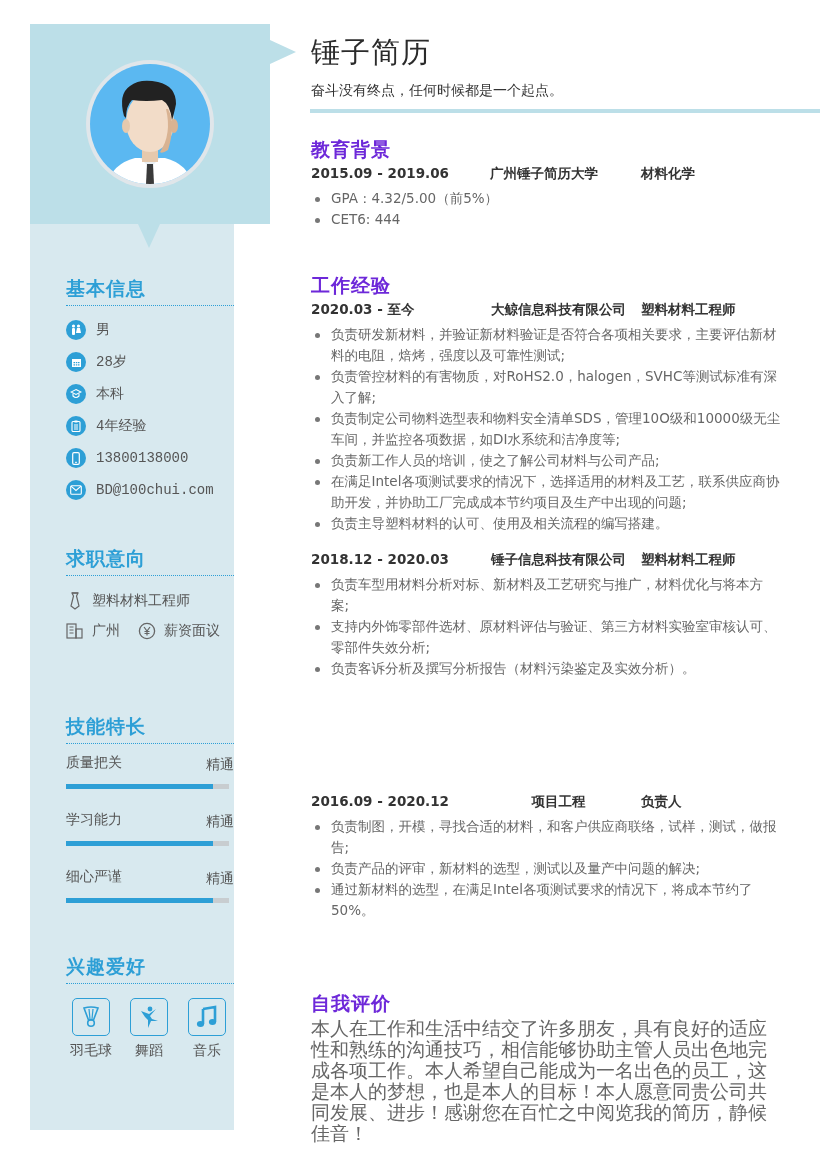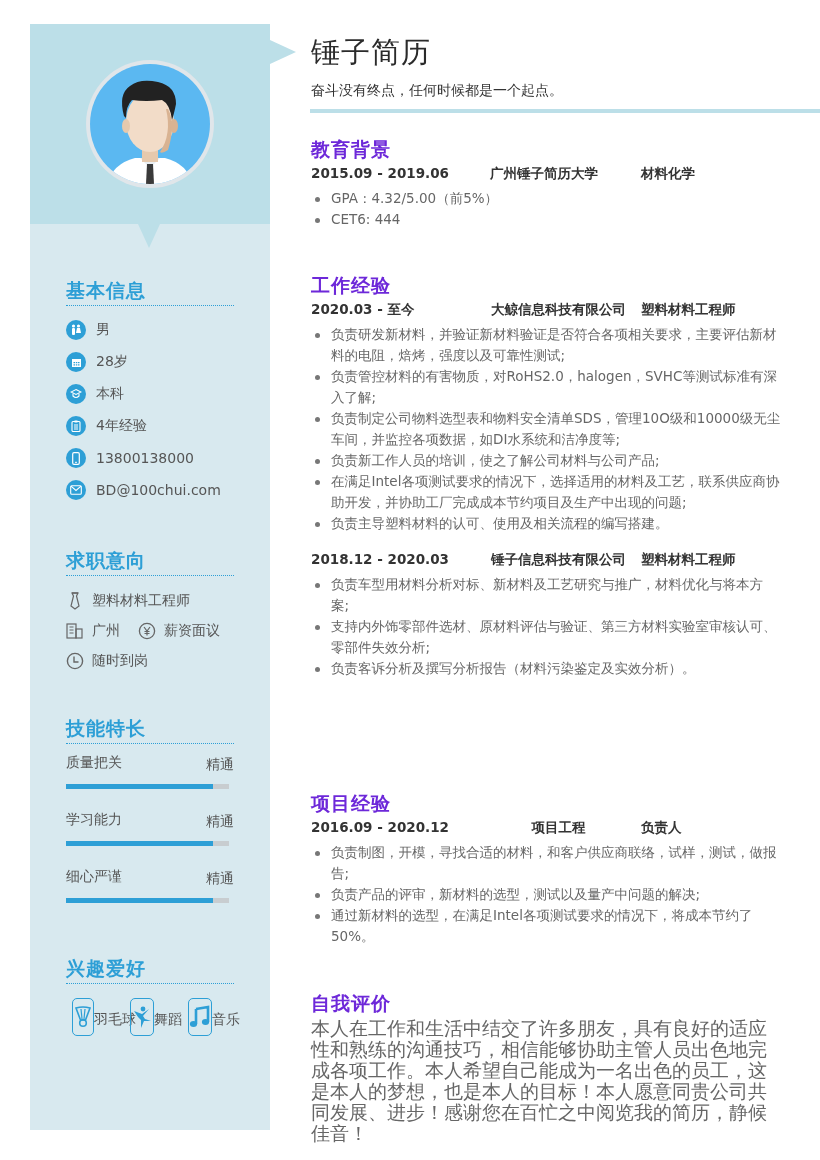--- a/index.html
+++ b/index.html
@@ -1,20 +1,20 @@
 <!DOCTYPE html>
 <html><head>
 <meta charset="utf-8">
 <style>
   * { box-sizing: border-box; margin: 0; padding: 0; }
   html, body { width: 820px; height: 1160px; background: #ffffff; overflow: hidden; }
   body { position: relative; font-family: "DejaVu Sans", "Liberation Sans", sans-serif; color: #555; }
 
   
-  .sidebar { position: absolute; left: 30px; top: 24px; width: 240px; height: 1106px; background: #d8e9ef; }
+  .sidebar { position: absolute; left: 30px; top: 24px; width: 204px; height: 1106px; background: #d8e9ef; font-family: Liberation Mono, monospace; }
   .sidebar-top { position: absolute; left: 0; top: 0; width: 240px; height: 200px; background: #bcdfe8; }
   .sidebar-top-pointer { position: absolute; left: 108px; top: 200px; width: 0; height: 0;
     border-left: 11px solid transparent; border-right: 11px solid transparent; border-top: 24px solid #bcdfe8; }
   .side-pointer { position: absolute; left: 270px; top: 40px; width: 0; height: 0;
     border-top: 12px solid transparent; border-bottom: 12px solid transparent; border-left: 26px solid #bcdfe8; }
 
   .avatar { position: absolute; left: 56px; top: 36px; width: 128px; height: 128px; border-radius: 50%;
     background: #e0e6ea; padding: 4px; }
   .avatar-inner { width: 120px; height: 120px; border-radius: 50%; background: #5bb8f1; overflow: hidden; position: relative; }
   .avatar svg { position: absolute; left: 0; top: 0; }
@@ -33,21 +33,21 @@
   .intent-icon { width: 18px; height: 18px; margin-right: 8px; display: flex; align-items: center; justify-content: center; flex: none; }
   .intent-gap { width: 18px; }
 
   .skill { margin-top: 12px; }
   .skill-head { display: flex; justify-content: space-between; font-size: 14px; color: #555; height: 22px; }
   .skill-level { padding-top: 2px; }
   .skill-bar { margin-top: 8px; width: 163px; height: 5px; background: #c8cdd0; position: relative; }
   .skill-fill { position: absolute; left: 0; top: 0; height: 5px; background: #2d9fd6; }
 
   .hobbies { display: flex; margin-top: 14px; gap: 20px; padding-left: 6px; }
-  .hobby { width: 38px; display: flex; flex-direction: row; align-items: center; }
+  .hobby { width: 38px; display: flex; flex-direction: column; align-items: center; }
   .hobby-box { width: 38px; height: 38px; border: 1.5px solid #2d9fd6; border-radius: 5px; display: flex;
     align-items: center; justify-content: center; background: transparent; }
   .hobby-label { font-size: 14px; color: #555; margin-top: 6px; white-space: nowrap; }
 
   
   .main { position: absolute; left: 311px; top: 30px; width: 470px; }
   .name { font-size: 29px; color: #2b2b2b; line-height: 44px; letter-spacing: 1px; }
   .motto { font-size: 14px; color: #333; margin-top: 6px; line-height: 20px; }
   .divider { position: absolute; left: 310px; top: 109px; width: 510px; height: 4px; background: #bcdfe8; }
 
@@ -180,29 +180,20 @@
         <span>广州</span>
         <span class="intent-gap"></span>
         <span class="intent-icon">
           <svg width="18" height="18" viewBox="0 0 18 18">
               <circle cx="9" cy="9" r="7.6" fill="none" stroke="#666" stroke-width="1.3"></circle>
               <path d="M6 5 L9 9 L12 5 M9 9 L9 13.5 M6.5 9.5 L11.5 9.5 M6.5 11.5 L11.5 11.5" fill="none" stroke="#666" stroke-width="1.2"></path>
             </svg>
         </span>
         <span>薪资面议</span>
       </div>
-      <div class="intent-row">
-        <span class="intent-icon">
-          <svg width="18" height="18" viewBox="0 0 18 18">
-              <circle cx="9" cy="9" r="7.6" fill="none" stroke="#666" stroke-width="1.4"></circle>
-              <path d="M8 4.5 L8 10 L12.5 10" fill="none" stroke="#666" stroke-width="1.4"></path>
-            </svg>
-        </span>
-        <span>随时到岗</span>
-      </div>
     </div>
   </div>
 
   <div class="side-section" style="top:690px;">
     <div class="side-title">技能特长</div>
     <div class="skill" style="margin-top:10px;">
       <div class="skill-head">
         <span>质量把关</span>
         <span class="skill-level">精通</span>
       </div>
@@ -310,21 +301,20 @@
     <span class="c3">塑料材料工程师</span>
   </div>
   <ul class="bullets">
     <li>负责车型用材料分析对标、新材料及工艺研究与推广，材料优化与将本方案;</li>
     <li>支持内外饰零部件选材、原材料评估与验证、第三方材料实验室审核认可、零部件失效分析;</li>
     <li>负责客诉分析及撰写分析报告（材料污染鉴定及实效分析）。</li>
   </ul>
 </div>
 
 <div class="section" style="top:790px;">
-  <div class="sec-title">项目经验</div>
   <div class="row-head">
     <span class="c1">2016.09 - 2020.12</span>
     <span class="c2">项目工程</span>
     <span class="c3">负责人</span>
   </div>
   <ul class="bullets">
     <li>负责制图，开模，寻找合适的材料，和客户供应商联络，试样，测试，做报告;</li>
     <li>负责产品的评审，新材料的选型，测试以及量产中问题的解决;</li>
     <li>通过新材料的选型，在满足Intel各项测试要求的情况下，将成本节约了50%。</li>
   </ul>

